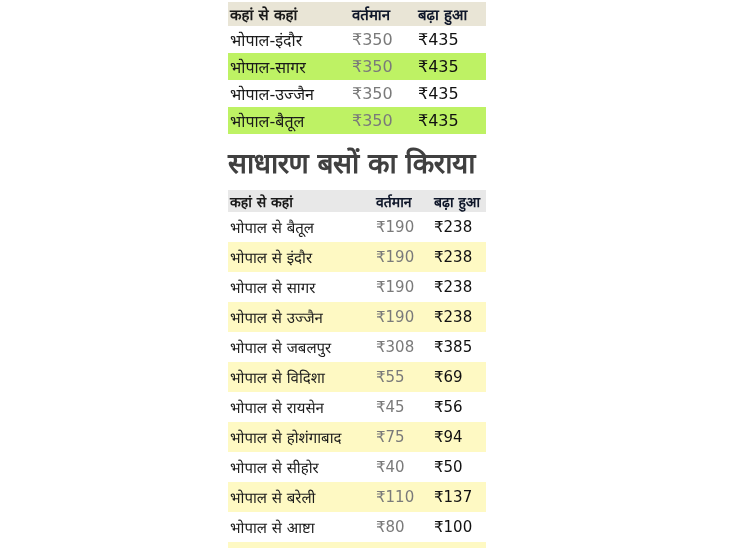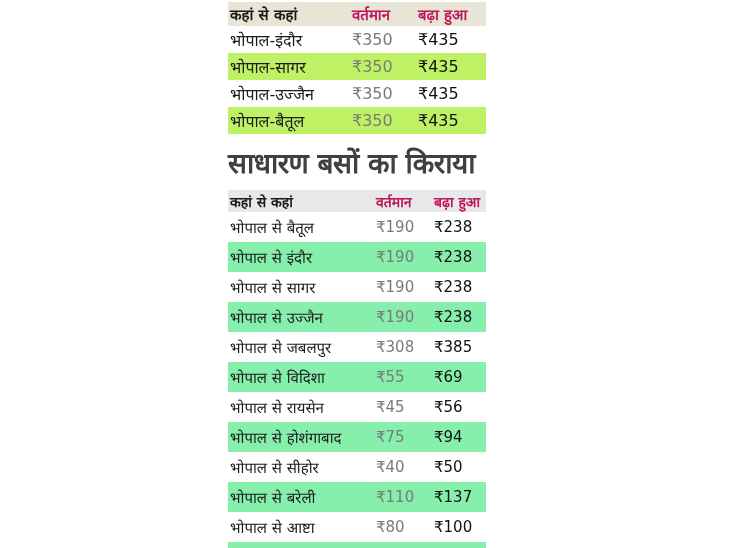--- a/index.html
+++ b/index.html
@@ -9,27 +9,27 @@
   .row { position:relative; display:flex; align-items:center; white-space:nowrap; }
   .row .c1 { position:absolute; left:2px;text-align:right; }
   .row .c2 { position:absolute; }
   .row .c3 { position:absolute; }
   .t1 .row { height:27px; font-size:16px; }
   .t1 .row.stripe { background:#bef264; }
   .t1 .row.head { height:24px; font-size:15px; font-weight:bold; background:#e9e5d6; }
   .t1 .c2 { left:124px; }
   .t1 .c3 { left:190px; }
   .t2 .row { height:30px; font-size:15px; }
-  .t2 .row.stripe { background:#86efac; }
+  .t2 .row.stripe { background:#fef9c3; }
   .t2 .row.head { height:22px; font-size:14px; font-weight:bold; background:#e8e8e8; }
   .t2 .c2 { left:148px; }
   .t2 .c3 { left:206px; }
   .cur { color:#7a7a7a; }
   .new { color:#111111; }
-  .head .c2, .head .c3 { color:#be185d; }
+  .head .c2, .head .c3 { color:#0f172a; }
   .title { position:absolute; left:228px; top:143px; font-size:28px; font-weight:bold;
            color:#404040; letter-spacing:-0.5px; white-space:nowrap; }
 </style>
 </head>
 <body>
 
 <div class="tbl t1" style="top:2px;">
   <div class="row head">
     <span class="c1">कहां से कहां</span>
     <span class="c2">वर्तमान</span>

